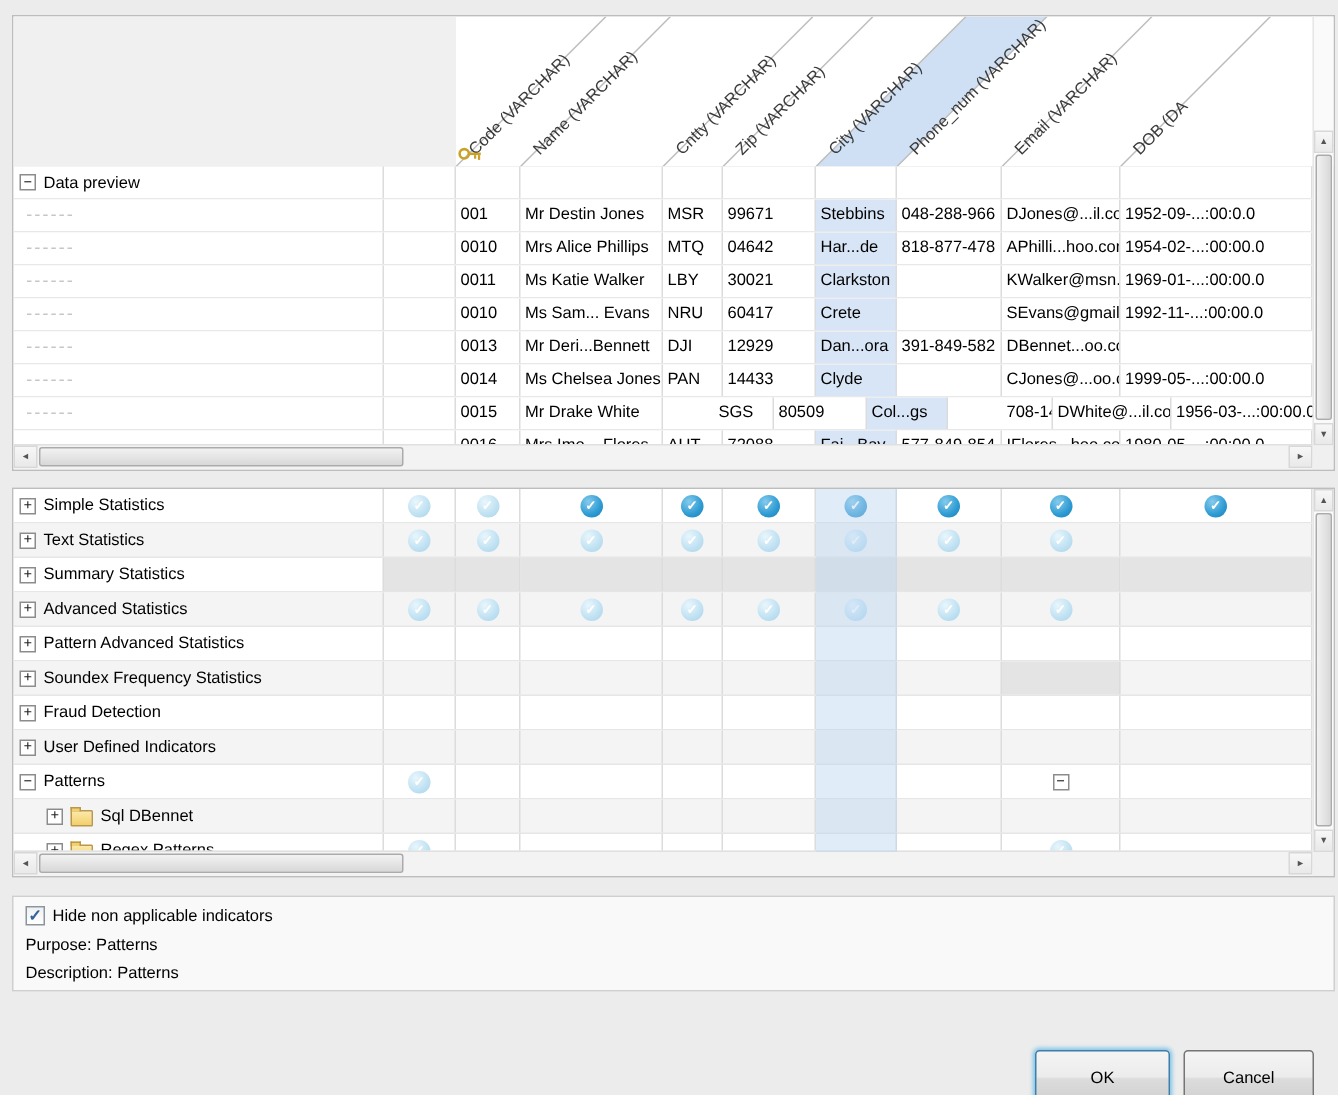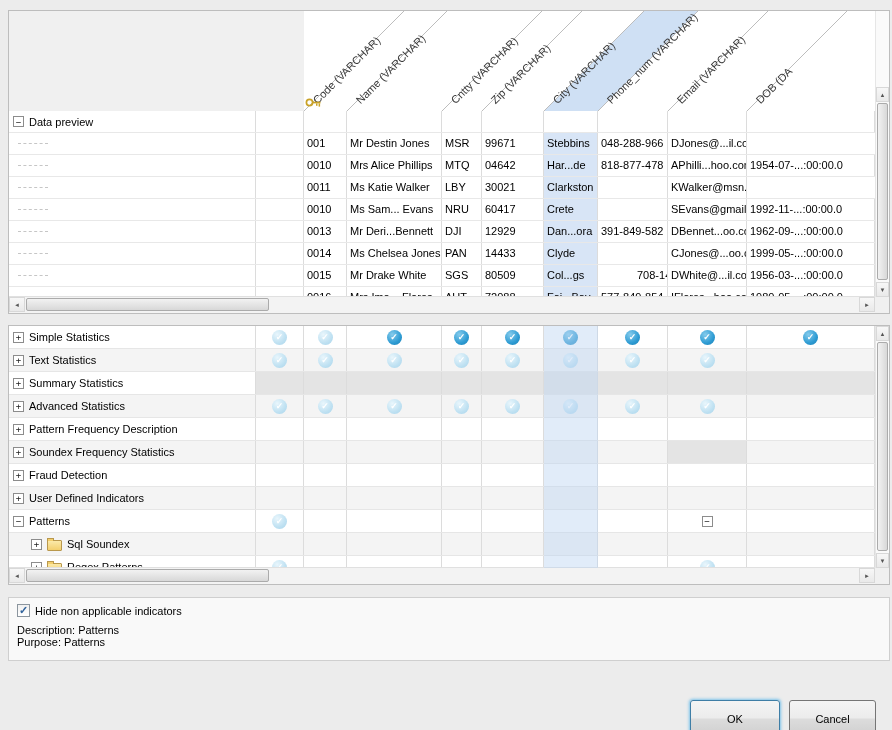--- a/index.html
+++ b/index.html
@@ -141,47 +141,49 @@
             <span class="treedash"></span>
           </div>
           <div class="pcell" style="width: 48px;"></div>
           <div class="pcell" style="width: 43px;">001</div>
           <div class="pcell" style="width: 95px;">Mr Destin Jones</div>
           <div class="pcell" style="width: 40px;">MSR</div>
           <div class="pcell" style="width: 62px;">99671</div>
           <div class="pcell hl" style="width: 54px;">Stebbins</div>
           <div class="pcell" style="width: 70px;">048-288-966</div>
           <div class="pcell" style="width: 79px;">DJones@...il.com</div>
+          <div class="pcell" style="width: 128px;">1952-09-...:00:0.0</div>
         </div>
         <div class="prow">
           <div class="pcell treecell" style="width: 247px;">
             <span class="treedash"></span>
           </div>
           <div class="pcell" style="width: 48px;"></div>
           <div class="pcell" style="width: 43px;">0010</div>
           <div class="pcell" style="width: 95px;">Mrs Alice Phillips</div>
           <div class="pcell" style="width: 40px;">MTQ</div>
           <div class="pcell" style="width: 62px;">04642</div>
           <div class="pcell hl" style="width: 54px;">Har...de</div>
           <div class="pcell" style="width: 70px;">818-877-478</div>
           <div class="pcell" style="width: 79px;">APhilli...hoo.com</div>
-          <div class="pcell" style="width: 128px;">1954-07-...:00:00.0</div>
+          <div class="pcell" style="width: 128px;">1954-02-...:00:00.0</div>
         </div>
         <div class="prow">
           <div class="pcell treecell" style="width: 247px;">
             <span class="treedash"></span>
           </div>
           <div class="pcell" style="width: 48px;"></div>
           <div class="pcell" style="width: 43px;">0011</div>
           <div class="pcell" style="width: 95px;">Ms Katie Walker</div>
           <div class="pcell" style="width: 40px;">LBY</div>
           <div class="pcell" style="width: 62px;">30021</div>
           <div class="pcell hl" style="width: 54px;">Clarkston</div>
           <div class="pcell" style="width: 70px;"></div>
           <div class="pcell" style="width: 79px;">KWalker@msn.com</div>
+          <div class="pcell" style="width: 128px;">1969-01-...:00:00.0</div>
         </div>
         <div class="prow">
           <div class="pcell treecell" style="width: 247px;">
             <span class="treedash"></span>
           </div>
           <div class="pcell" style="width: 48px;"></div>
           <div class="pcell" style="width: 43px;">0010</div>
           <div class="pcell" style="width: 95px;">Ms Sam... Evans</div>
           <div class="pcell" style="width: 40px;">NRU</div>
           <div class="pcell" style="width: 62px;">60417</div>
@@ -195,21 +197,20 @@
             <span class="treedash"></span>
           </div>
           <div class="pcell" style="width: 48px;"></div>
           <div class="pcell" style="width: 43px;">0013</div>
           <div class="pcell" style="width: 95px;">Mr Deri...Bennett</div>
           <div class="pcell" style="width: 40px;">DJI</div>
           <div class="pcell" style="width: 62px;">12929</div>
           <div class="pcell hl" style="width: 54px;">Dan...ora</div>
           <div class="pcell" style="width: 70px;">391-849-582</div>
           <div class="pcell" style="width: 79px;">DBennet...oo.com</div>
-          <div class="pcell" style="width: 128px;">1962-09-...:00:00.0</div>
         </div>
         <div class="prow">
           <div class="pcell treecell" style="width: 247px;">
             <span class="treedash"></span>
           </div>
           <div class="pcell" style="width: 48px;"></div>
           <div class="pcell" style="width: 43px;">0014</div>
           <div class="pcell" style="width: 95px;">Ms Chelsea Jones</div>
           <div class="pcell" style="width: 40px;">PAN</div>
           <div class="pcell" style="width: 62px;">14433</div>
@@ -218,21 +219,21 @@
           <div class="pcell" style="width: 79px;">CJones@...oo.com</div>
           <div class="pcell" style="width: 128px;">1999-05-...:00:00.0</div>
         </div>
         <div class="prow">
           <div class="pcell treecell" style="width: 247px;">
             <span class="treedash"></span>
           </div>
           <div class="pcell" style="width: 48px;"></div>
           <div class="pcell" style="width: 43px;">0015</div>
           <div class="pcell" style="width: 95px;">Mr Drake White</div>
-          <div class="pcell" style="width: 40px;">SGS</div>
+          <div class="pcell" style="width: 40px; margin-left: 34px;">SGS</div>
           <div class="pcell" style="width: 62px;">80509</div>
           <div class="pcell hl" style="width: 54px;">Col...gs</div>
           <div class="pcell" style="width: 70px; padding-left: 39px;">708-140-048</div>
           <div class="pcell" style="width: 79px;">DWhite@...il.com</div>
           <div class="pcell" style="width: 128px;">1956-03-...:00:00.0</div>
         </div>
         <div class="prow">
           <div class="pcell treecell" style="width: 247px;">
             <span class="treedash"></span>
           </div>
@@ -369,21 +370,21 @@
             <span class="chk faded">✓</span>
           </div>
           <div class="icell" style="width: 79px;">
             <span class="chk faded">✓</span>
           </div>
           <div class="icell" style="width: 128px;"></div>
         </div>
         <div class="irow">
           <div class="icell ilabel-cell" style="width: 247px;">
             <span class="xbox">+</span>
-            <span>Pattern Frequency Description</span>
+            <span>Pattern Advanced Statistics</span>
           </div>
           <div class="icell" style="width: 48px;"></div>
           <div class="icell" style="width: 43px;"></div>
           <div class="icell" style="width: 95px;"></div>
           <div class="icell" style="width: 40px;"></div>
           <div class="icell" style="width: 62px;"></div>
           <div class="icell" style="width: 54px;"></div>
           <div class="icell" style="width: 70px;"></div>
           <div class="icell" style="width: 79px;"></div>
           <div class="icell" style="width: 128px;"></div>
@@ -449,21 +450,21 @@
           <div class="icell" style="width: 70px;"></div>
           <div class="icell" style="width: 79px;">
             <span class="xbox" style="margin: 0px;">−</span>
           </div>
           <div class="icell" style="width: 128px;"></div>
         </div>
         <div class="irow alt">
           <div class="icell ilabel-cell" style="width: 247px; padding-left: 22px;">
             <span class="xbox">+</span>
             <span class="folder"></span>
-            <span>Sql Soundex</span>
+            <span>Sql DBennet</span>
           </div>
           <div class="icell" style="width: 48px;"></div>
           <div class="icell" style="width: 43px;"></div>
           <div class="icell" style="width: 95px;"></div>
           <div class="icell" style="width: 40px;"></div>
           <div class="icell" style="width: 62px;"></div>
           <div class="icell" style="width: 54px;"></div>
           <div class="icell" style="width: 70px;"></div>
           <div class="icell" style="width: 79px;"></div>
           <div class="icell" style="width: 128px;"></div>
@@ -502,19 +503,19 @@
       <div class="sbtn right">►</div>
     </div>
     <div class="corner"></div>
   </div>
 
   <div class="panel" id="footer-panel">
     <div class="cbrow">
       <span class="cb" id="hide-cb">✓</span>
       <span>Hide non applicable indicators</span>
     </div>
+    <div id="purpose-label">Purpose: Patterns</div>
     <div id="description-label">Description: Patterns</div>
-    <div id="purpose-label">Purpose: Patterns</div>
   </div>
 
   <button class="btn" id="ok-button">OK</button>
   <button class="btn" id="cancel-button">Cancel</button>
 </div>
 
 </body></html>

